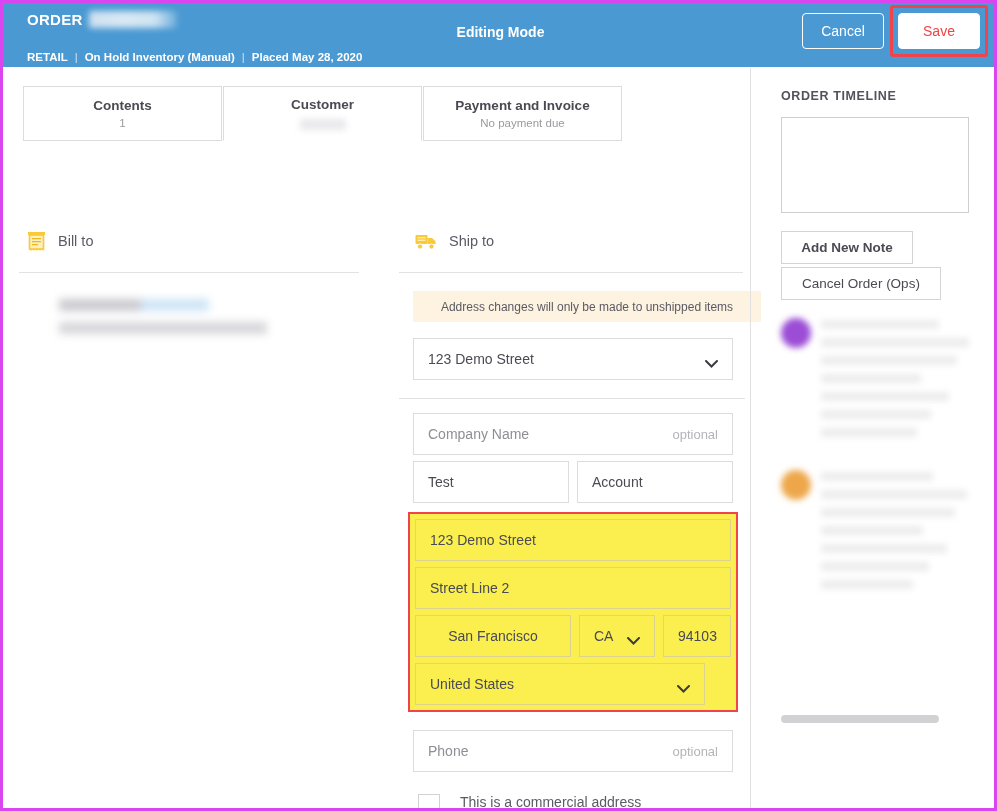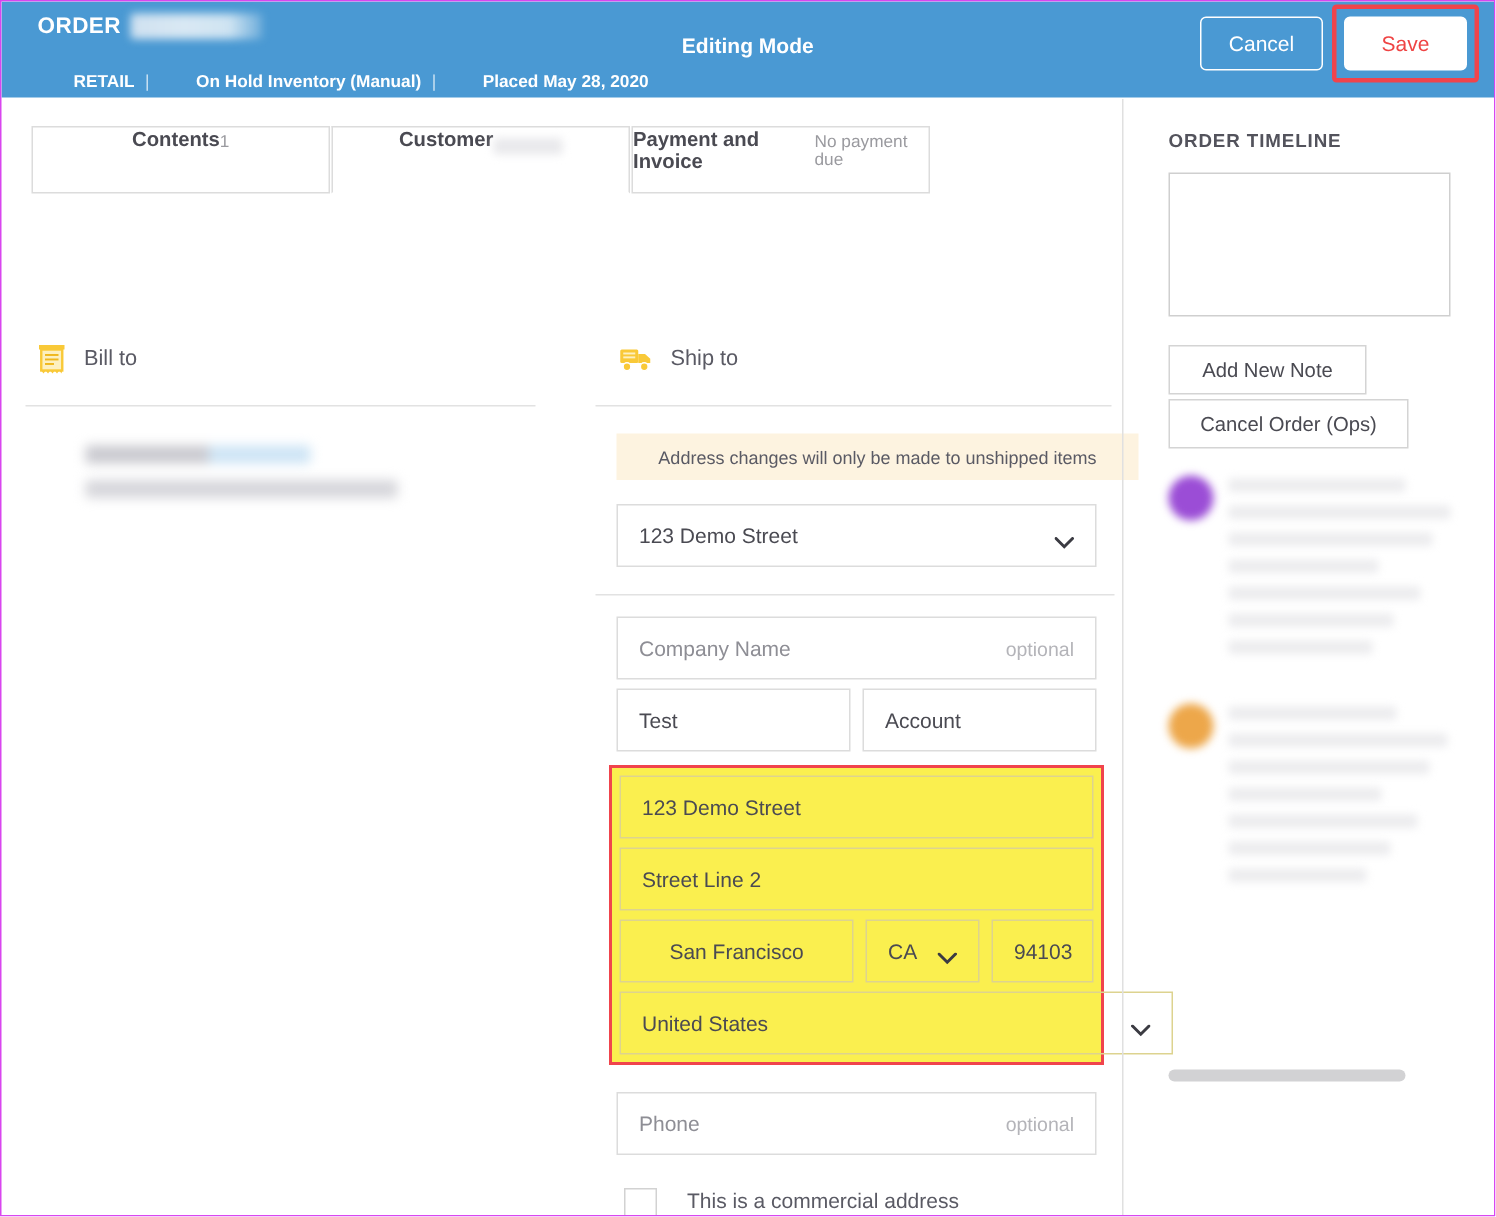--- a/index.html
+++ b/index.html
@@ -8,21 +8,21 @@
     width: 997px; height: 811px;
     font-family: "Liberation Sans", sans-serif;
     background: #ffffff;
     color: #4a4a52;
     overflow: hidden;
     position: relative;
   }
   .app {
     width: 997px; height: 811px;
     position: relative;
-    border: 1px solid #d946ef;
+    border: 3px solid #d946ef;
     background:#fff;
     overflow: hidden;
   }
 
   
   .header {
     position: absolute; left:0; top:0; width: 995px; height: 64px;
     background: #4a99d3;
     color: #ffffff;
   }
@@ -40,21 +40,21 @@
     border-radius: 2px;
     background: linear-gradient(90deg,#cfe1f0 0%, #d9e8f3 40%, #cfe4f2 75%, rgba(207,228,240,.25) 100%);
     filter: blur(3px);
   }
   .hdr-sub {
     position:absolute; left:24px; top:48px;
     font-size: 11.5px; font-weight: bold;
     display:flex; align-items:center; gap:0;
     white-space: nowrap;
   }
-  .hdr-sub .seg { padding: 0 7px; margin-left: 24px; }
+  .hdr-sub .seg { padding: 0 7px; }
   .hdr-sub .seg:first-child { padding-left:0; }
   .hdr-sub .sep { opacity:.72; font-weight: normal; }
   .hdr-title {
     position:absolute; left:0; right:0; top:21px;
     text-align:center; font-size: 14px; font-weight: bold;
     pointer-events:none;
   }
   .hdr-actions {
     position:absolute; right: 18px; top: 10px;
     display:flex; align-items:center; gap: 14px;
@@ -83,24 +83,24 @@
     border-radius: 3px;
     pointer-events:none;
   }
 
   
   .tabs {
     position:absolute; left: 20px; top: 83px;
     display:flex; gap: 0px;
   }
   .tab {
-    width: 199px; height: 45px;
+    width: 199px; height: 55px;
     border: 1px solid #dcdcdc;
     background:#fff;
-    display:flex; flex-direction:row; align-items:flex-start; justify-content:center;
+    display:flex; flex-direction:column; align-items:center; justify-content:center;
     cursor: pointer;
     margin-right: 1px;
   }
   .tab.active { border-bottom-color: transparent; }
   .tab-label { font-size: 13.5px; font-weight: bold; color:#4a4a52; }
   .tab-sub { font-size: 11.5px; color:#9a9a9f; margin-top: 4px; }
   .tab-sub.redact {
     width: 46px; height: 11px; margin-top:7px;
     background: #e9e9ec; border-radius:2px; filter: blur(3px);
   }
@@ -161,21 +161,21 @@
     border: 2px solid #f0444c;
     padding: 5px;
   }
   .hl-block .field { background: transparent; border-color:#ddd38f; }
   .hl-block .field + .field { }
   .f-street1 { width: 316px; }
   .f-street2 { width: 316px; margin-top: 6px; }
   .f-city  { width: 156px; justify-content: center; }
   .f-state { width: 76px; margin-left: 8px; }
   .f-zip   { width: 68px; margin-left: 8px; }
-  .f-country { width: 369px; margin-top: 6px; }
+  .f-country { width: 290px; margin-top: 6px; }
 
   .f-phone { width: 320px; margin-top: 18px; }
 
   .chk-row { display:flex; align-items:flex-start; gap: 20px; margin-top: 22px; padding-left:5px; }
   .chk {
     width: 22px; height: 22px; border:1px solid #d2d2d2; background:#fff;
     cursor:pointer;
   }
   .chk-label { font-size: 14px; color:#5a5a64; }
 
@@ -194,21 +194,21 @@
     width: 188px; height: 96px; margin: 14px 0 0 16px;
     border:1px solid #cfcfcf; background:#fff;
     resize:none; font-family: inherit; font-size: 13px; padding: 6px;
     color:#4a4a52;
   }
   .side-btn {
     border:1px solid #d4d4d4; background:#fff;
     font-family: inherit; font-size: 13.5px; color:#4a4a52;
     cursor:pointer; display:flex; align-items:center; justify-content:center;
   }
-  .b-note { width: 132px; height: 33px; margin: 14px 0 0 16px; }
+  .b-note { width: 132px; height: 33px; margin: 14px 0 0 16px; font-weight: bold; }
   .b-cancel { width: 160px; height: 33px; margin: 3px 0 0 16px; }
 
   .tl-entry { display:flex; gap: 10px; margin: 18px 0 0 16px; }
   .avatar { width: 30px; height: 30px; border-radius: 50%; flex: 0 0 30px; filter: blur(3px); }
   .av-purple { background: #9b4dd6; }
   .av-orange { background: #eda74a; }
   .tl-lines { flex: 1; padding-top: 2px; }
   .tl { height: 9px; border-radius:2px; background:#ececee; filter: blur(3px); margin-bottom: 9px; }
 
   .scroll-pill {

